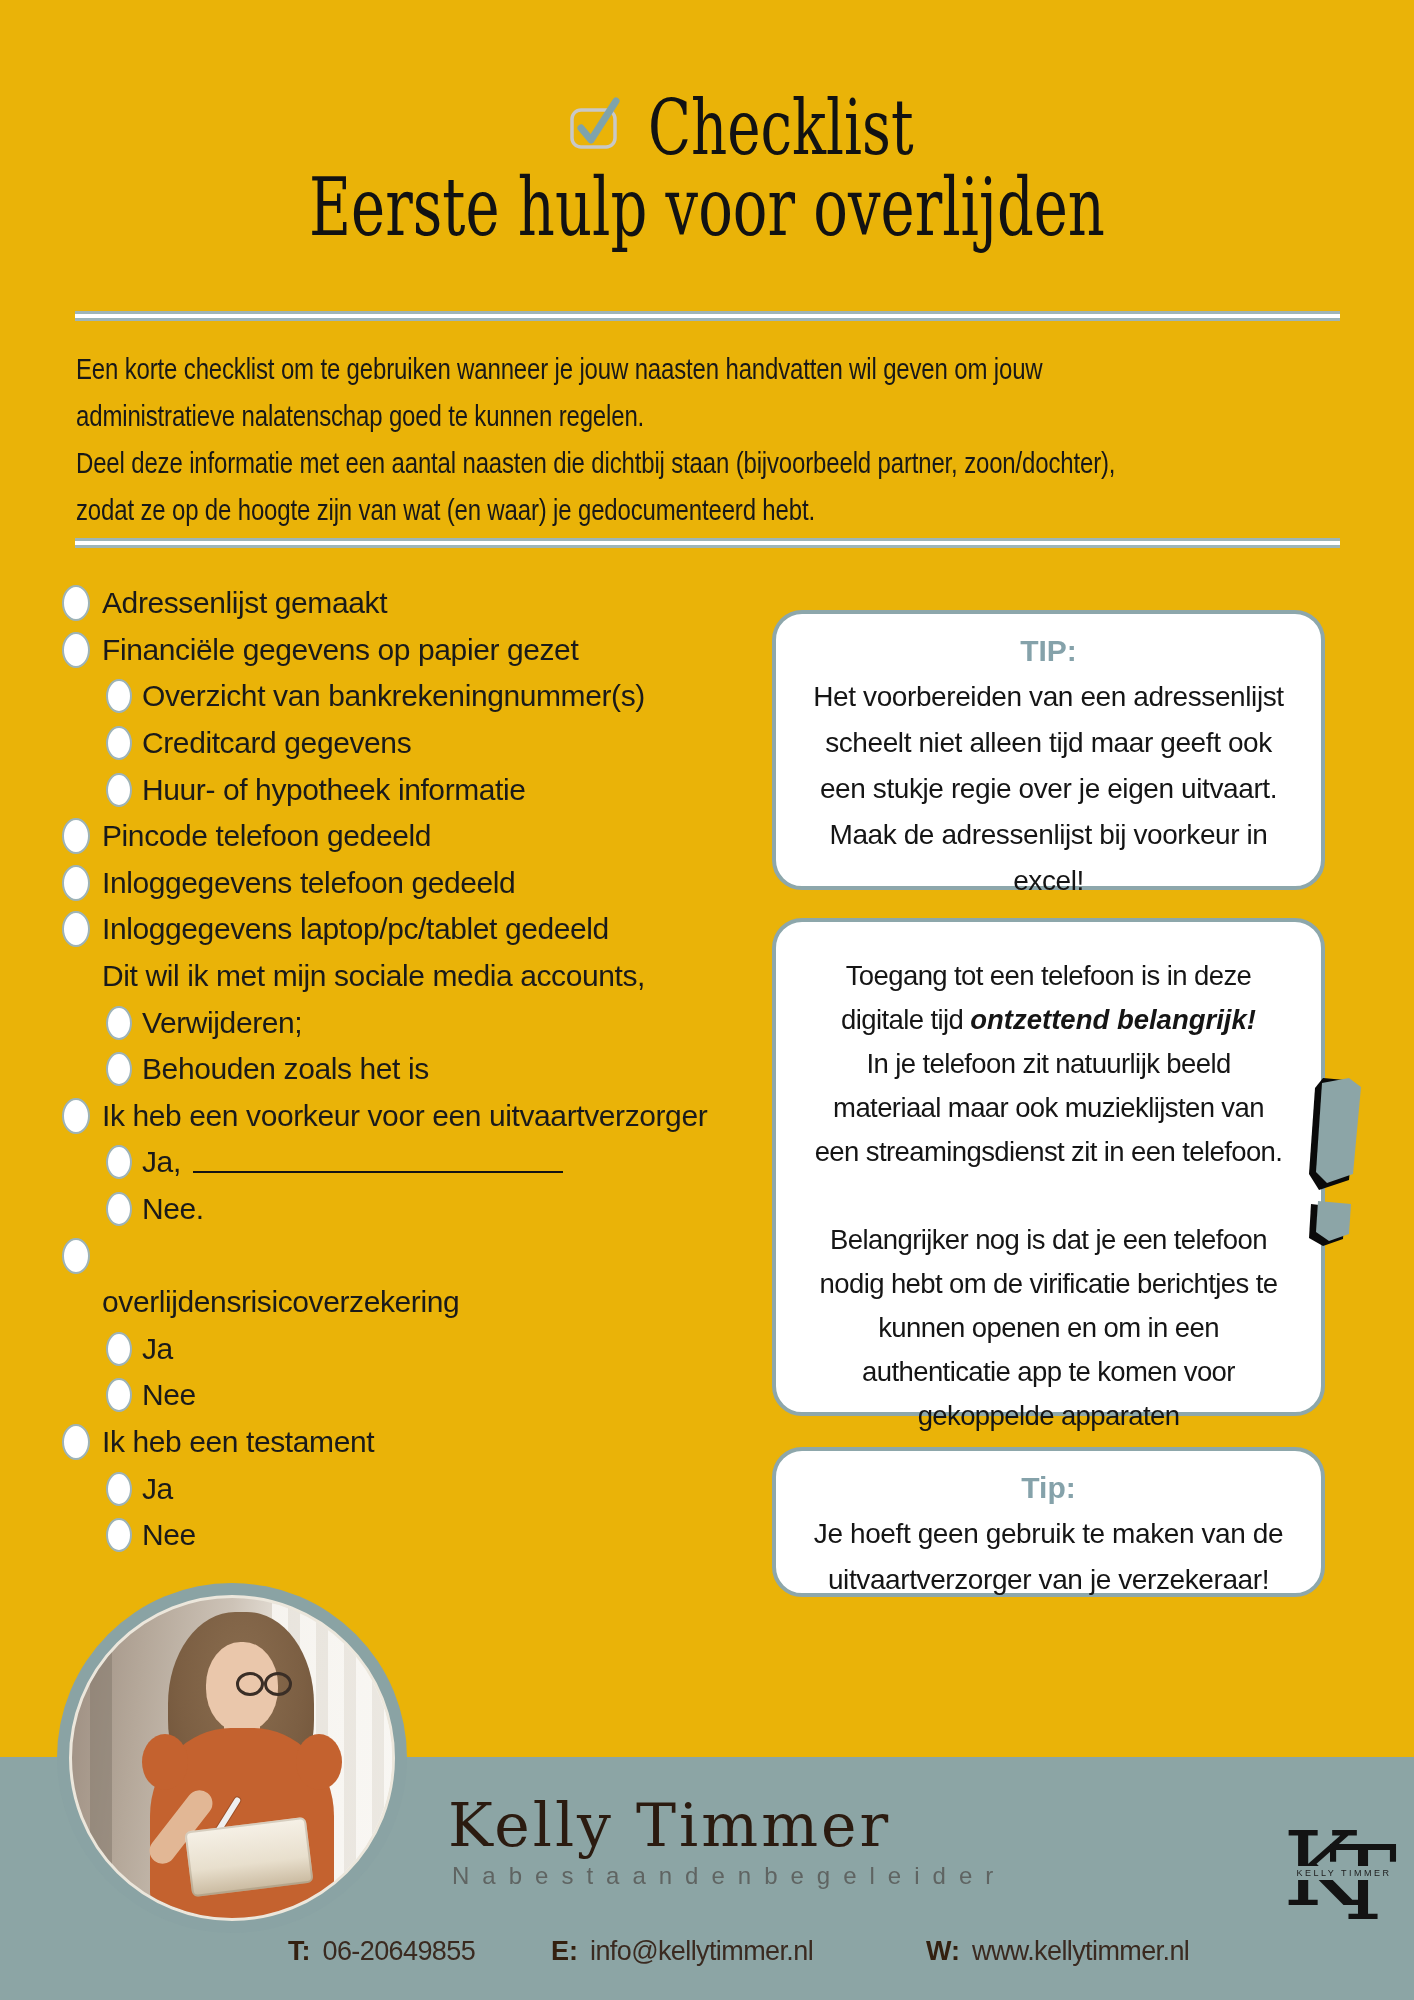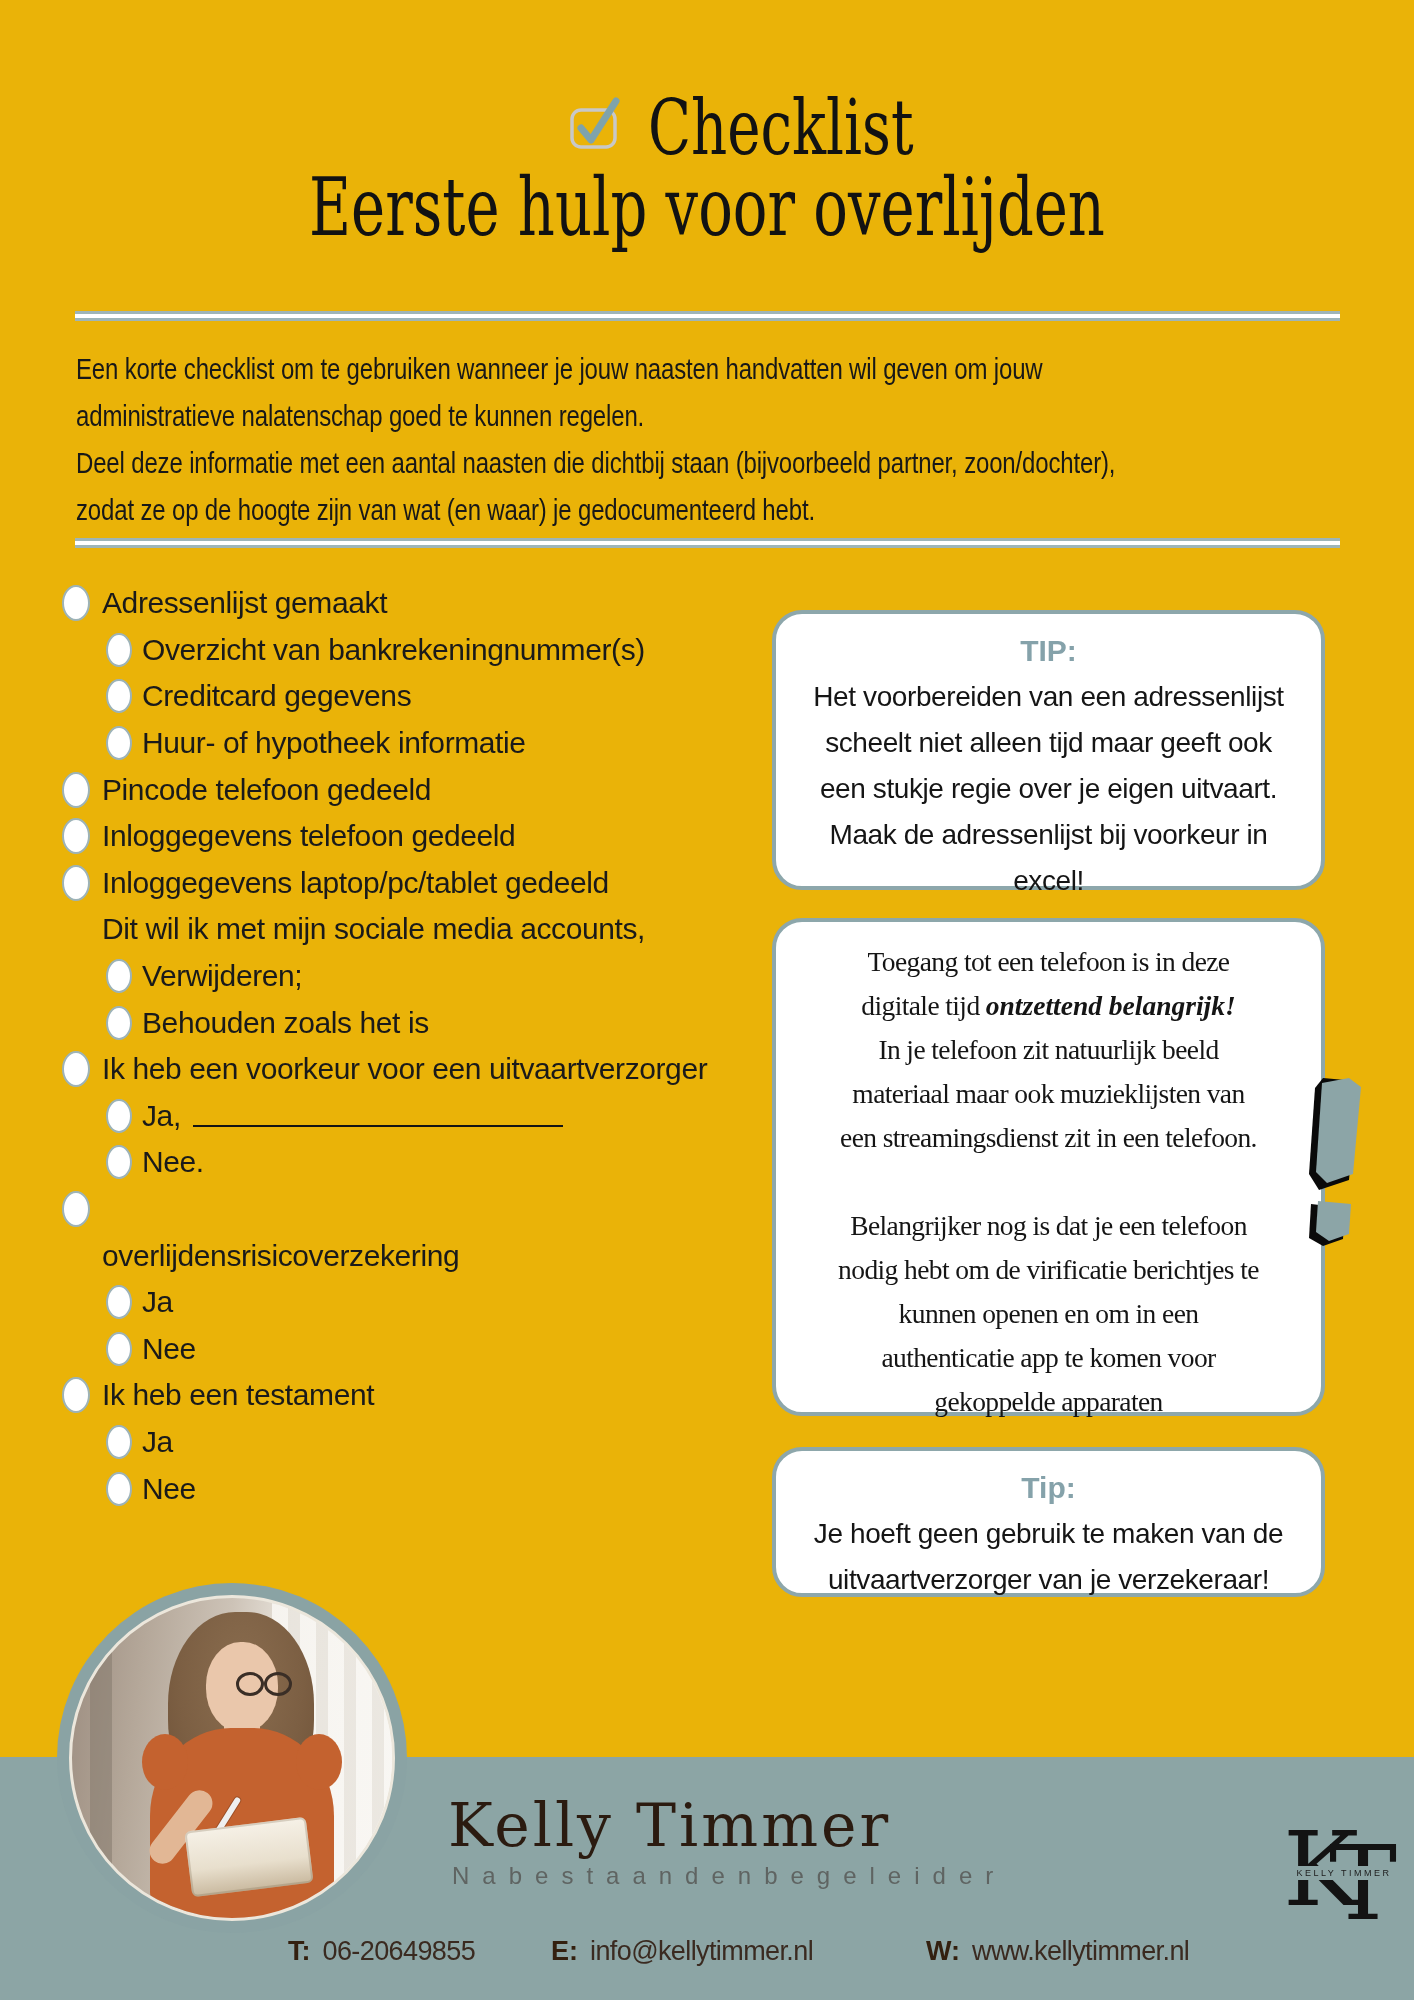--- a/index.html
+++ b/index.html
@@ -35,21 +35,21 @@
   .itxt{font-size:30px;letter-spacing:-0.4px;color:#1a1a1a;white-space:nowrap;}
   .fill-line{flex:0 0 auto;width:370px;height:0;border-bottom:2.5px solid #141414;
              align-self:center;margin-left:12px;margin-top:20px;}
 
   
   .tipbox{position:absolute;left:772px;width:553px;box-sizing:border-box;background:#ffffff;
           border:4px solid #8da7ab;border-radius:30px;padding:14px 23px;text-align:center;}
   .tipbox .tlabel{font-size:30px;font-weight:bold;color:#85a2aa;line-height:46px;}
   .tline{font-size:28px;line-height:46px;letter-spacing:-0.4px;color:#151515;white-space:nowrap;}
   .box1{top:610px;height:280px;}
-  .box2{top:918px;height:498px;padding-top:18px;font-family:Liberation Serif, serif;}
+  .box2{top:918px;height:498px;padding-top:32px;}
   .box2 .tline{font-size:27.5px;line-height:44px;letter-spacing:-0.6px;}
   .box3{top:1447px;height:150px;}
   .tspacer{height:44px;}
   .bi{font-weight:bold;font-style:italic;letter-spacing:0;}
 
   .excl{position:absolute;left:1301px;top:1074px;width:66px;height:184px;}
 
   
   .band{position:absolute;left:0;top:1757px;width:1414px;height:243px;background:#8ca5a5;}
   .photo-ring{position:absolute;left:57px;top:1583px;width:350px;height:350px;border-radius:50%;background:#8aa3a4;}
@@ -117,20 +117,24 @@
     <div>administratieve nalatenschap goed te kunnen regelen.</div>
     <div>Deel deze informatie met een aantal naasten die dichtbij staan (bijvoorbeeld partner, zoon/dochter),</div>
     <div>zodat ze op de hoogte zijn van wat (en waar) je gedocumenteerd hebt.</div>
   </div>
 
   <div class="list">
     <div class="row l0">
         <span class="circ c0"></span>
         <span class="itxt">Adressenlijst gemaakt</span>
       </div>
+    <div class="row l0">
+        <span class="circ c0"></span>
+        <span class="itxt">Financiële gegevens op papier gezet</span>
+      </div>
     <div class="row l1">
         <span class="circ c1"></span>
         <span class="itxt">Overzicht van bankrekeningnummer(s)</span>
       </div>
     <div class="row l1">
         <span class="circ c1"></span>
         <span class="itxt">Creditcard gegevens</span>
       </div>
     <div class="row l1">
         <span class="circ c1"></span>

